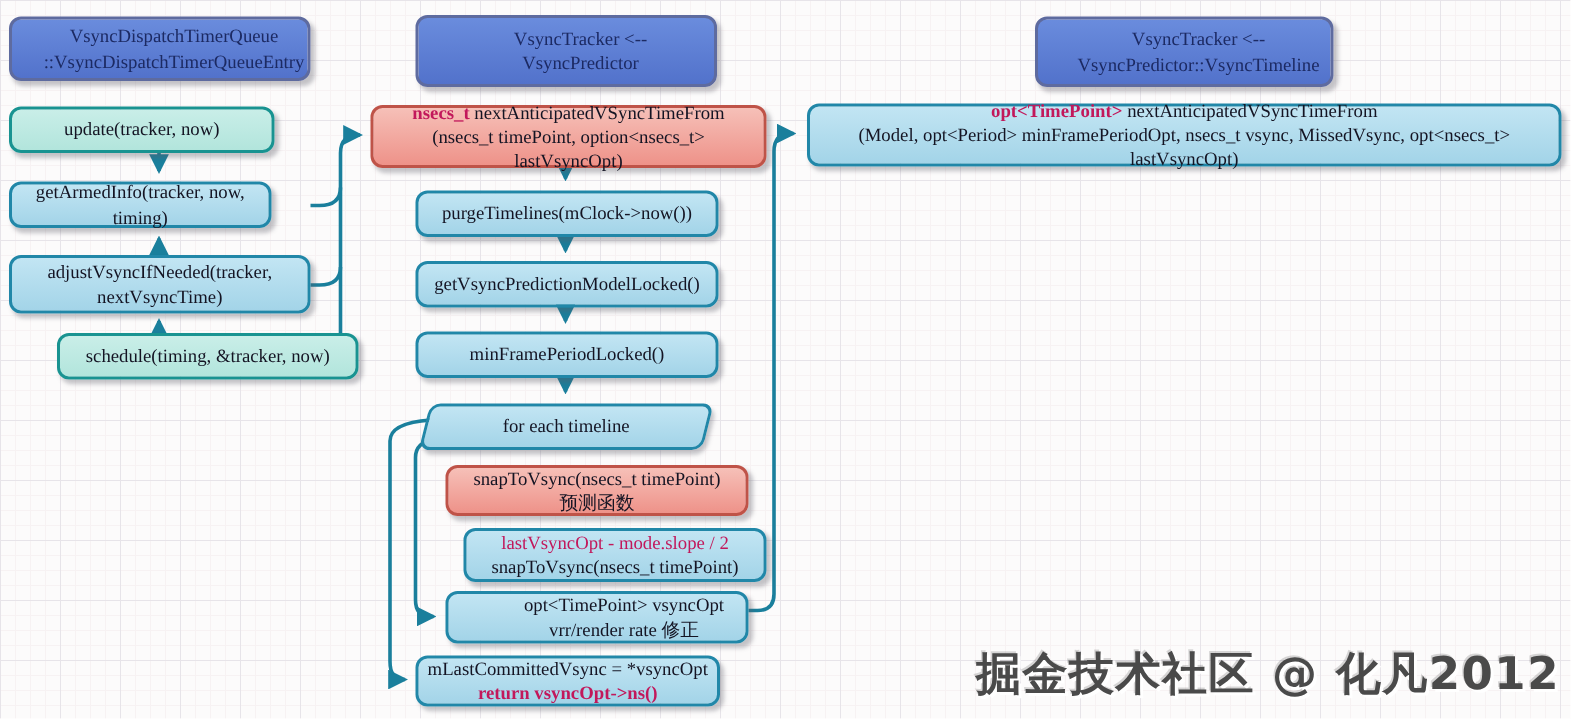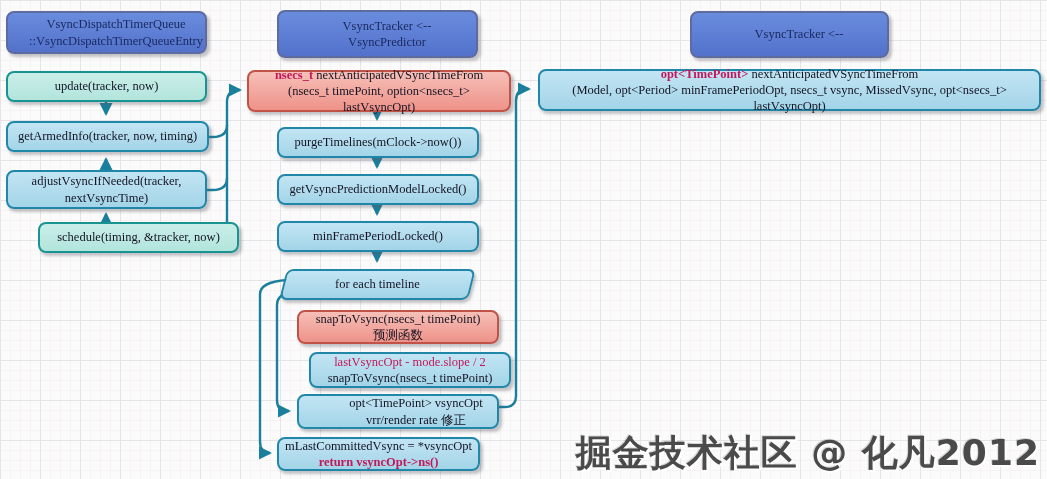--- a/index.html
+++ b/index.html
@@ -40,21 +40,21 @@
   .magenta-bold{color:#c2185b;font-weight:bold;}
   .para{
     transform:skewX(-14deg);
     border-radius:7px;
     background:linear-gradient(#c2e5f3,#a3d4e8);
   }
   .para .unskew{transform:skewX(14deg);}
   #watermark{
     position:absolute;right:7px;top:429px;
     font-family:"DejaVu Sans","Liberation Sans",sans-serif;
-    font-size:36px;font-weight:bold;letter-spacing:1px;
+    font-size:30px;font-weight:bold;letter-spacing:1px;
     color:#4a4a4a;
     text-shadow:2px 2px 0 #ffffff,-1px -1px 0 rgba(0,0,0,.15);
     white-space:nowrap;
   }
 </style>
 </head>
 <body>
 
 <div id="canvas">
 
@@ -78,24 +78,24 @@
       <path d="M289 293 Q277 295 277 305 V400 Q277 411 287 411 L289 411" marker-end="url(#arrow)"></path>
       <path d="M287 280 Q260 282 260 294 V441 Q260 453 269 453 L270 453" marker-end="url(#arrow)"></path>
       <path d="M499 407 H505 Q516 407 516 396 V101 Q516 89 527 89 L529 89" marker-end="url(#arrow)"></path>
     </g>
   </svg>
 
   <div class="node blue-h" style="left:6px;top:11px;width:201px;height:43px;">
     <div>VsyncDispatchTimerQueue</div>
     <div>::VsyncDispatchTimerQueueEntry</div>
   </div>
-  <div class="node mint" style="left:6px;top:71px;width:201px;height:31px;">
+  <div class="node mint" style="left:6px;top:71px;width:177px;height:31px;">
     <div>update(tracker, now)</div>
   </div>
-  <div class="node lblue" style="left:6px;top:121px;width:203px;height:31px;">
+  <div class="node lblue" style="left:6px;top:121px;width:175px;height:31px;">
     <div>getArmedInfo(tracker, now, timing)</div>
   </div>
   <div class="node lblue" style="left:6px;top:170px;width:201px;height:39px;">
     <div>adjustVsyncIfNeeded(tracker,</div>
     <div>nextVsyncTime)</div>
   </div>
   <div class="node mint" style="left:6px;top:222px;width:201px;height:31px;margin-left:32px;">
     <div>schedule(timing, &amp;tracker, now)</div>
   </div>
 
@@ -131,20 +131,21 @@
     <div>opt&lt;TimePoint&gt; vsyncOpt</div>
     <div>vrr/render rate 修正</div>
   </div>
   <div class="node lblue" style="left:277px;top:437px;width:203px;height:34px;align-items:center;">
     <div>mLastCommittedVsync = *vsyncOpt</div>
     <div class="magenta-bold">return vsyncOpt-&gt;ns()</div>
   </div>
 
   <div class="node blue-h" style="left:690px;top:11px;width:199px;height:47px;">
     <div>VsyncTracker &lt;--</div>
+    <div>VsyncPredictor::VsyncTimeline</div>
   </div>
   <div class="node lblue" style="left:538px;top:69px;width:503px;height:42px;">
     <div><span class="accent">opt&lt;TimePoint&gt;</span><span> nextAnticipatedVSyncTimeFrom</span></div>
     <div>(Model, opt&lt;Period&gt; minFramePeriodOpt, nsecs_t vsync, MissedVsync, opt&lt;nsecs_t&gt; lastVsyncOpt)</div>
   </div>
 
   <div id="watermark">掘金技术社区 @ 化凡2012</div>
 </div>
 
 </body></html>

